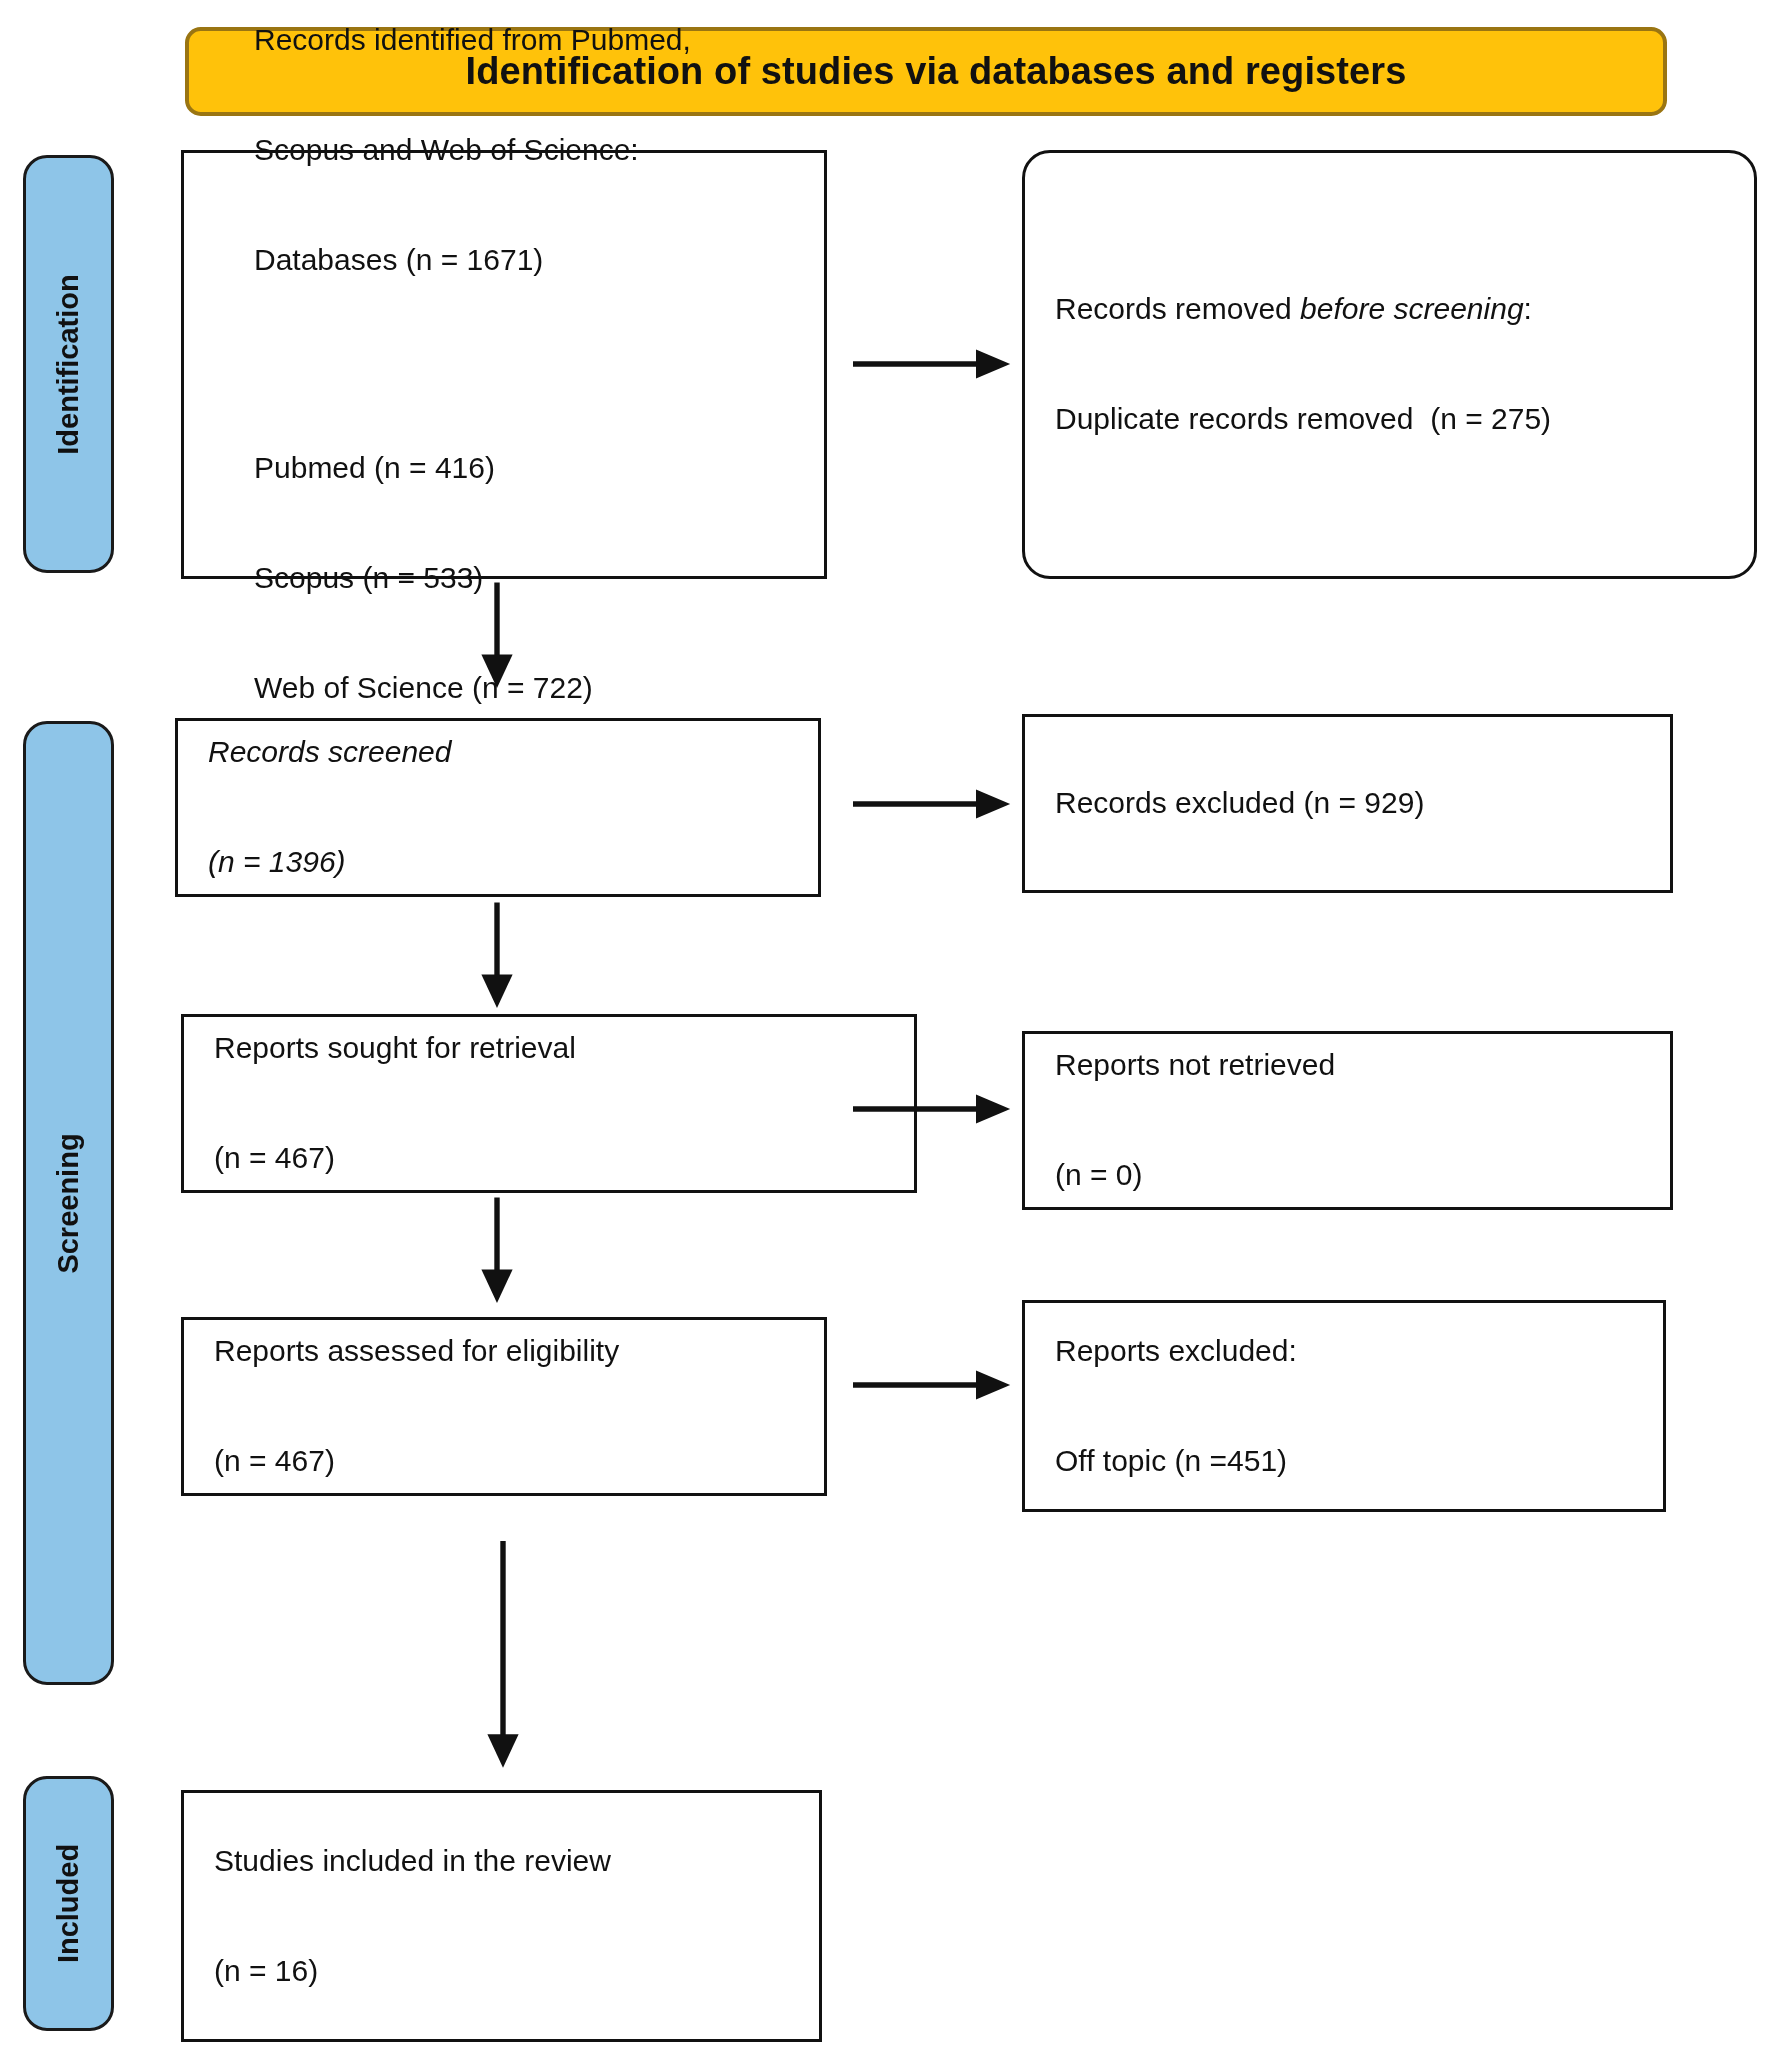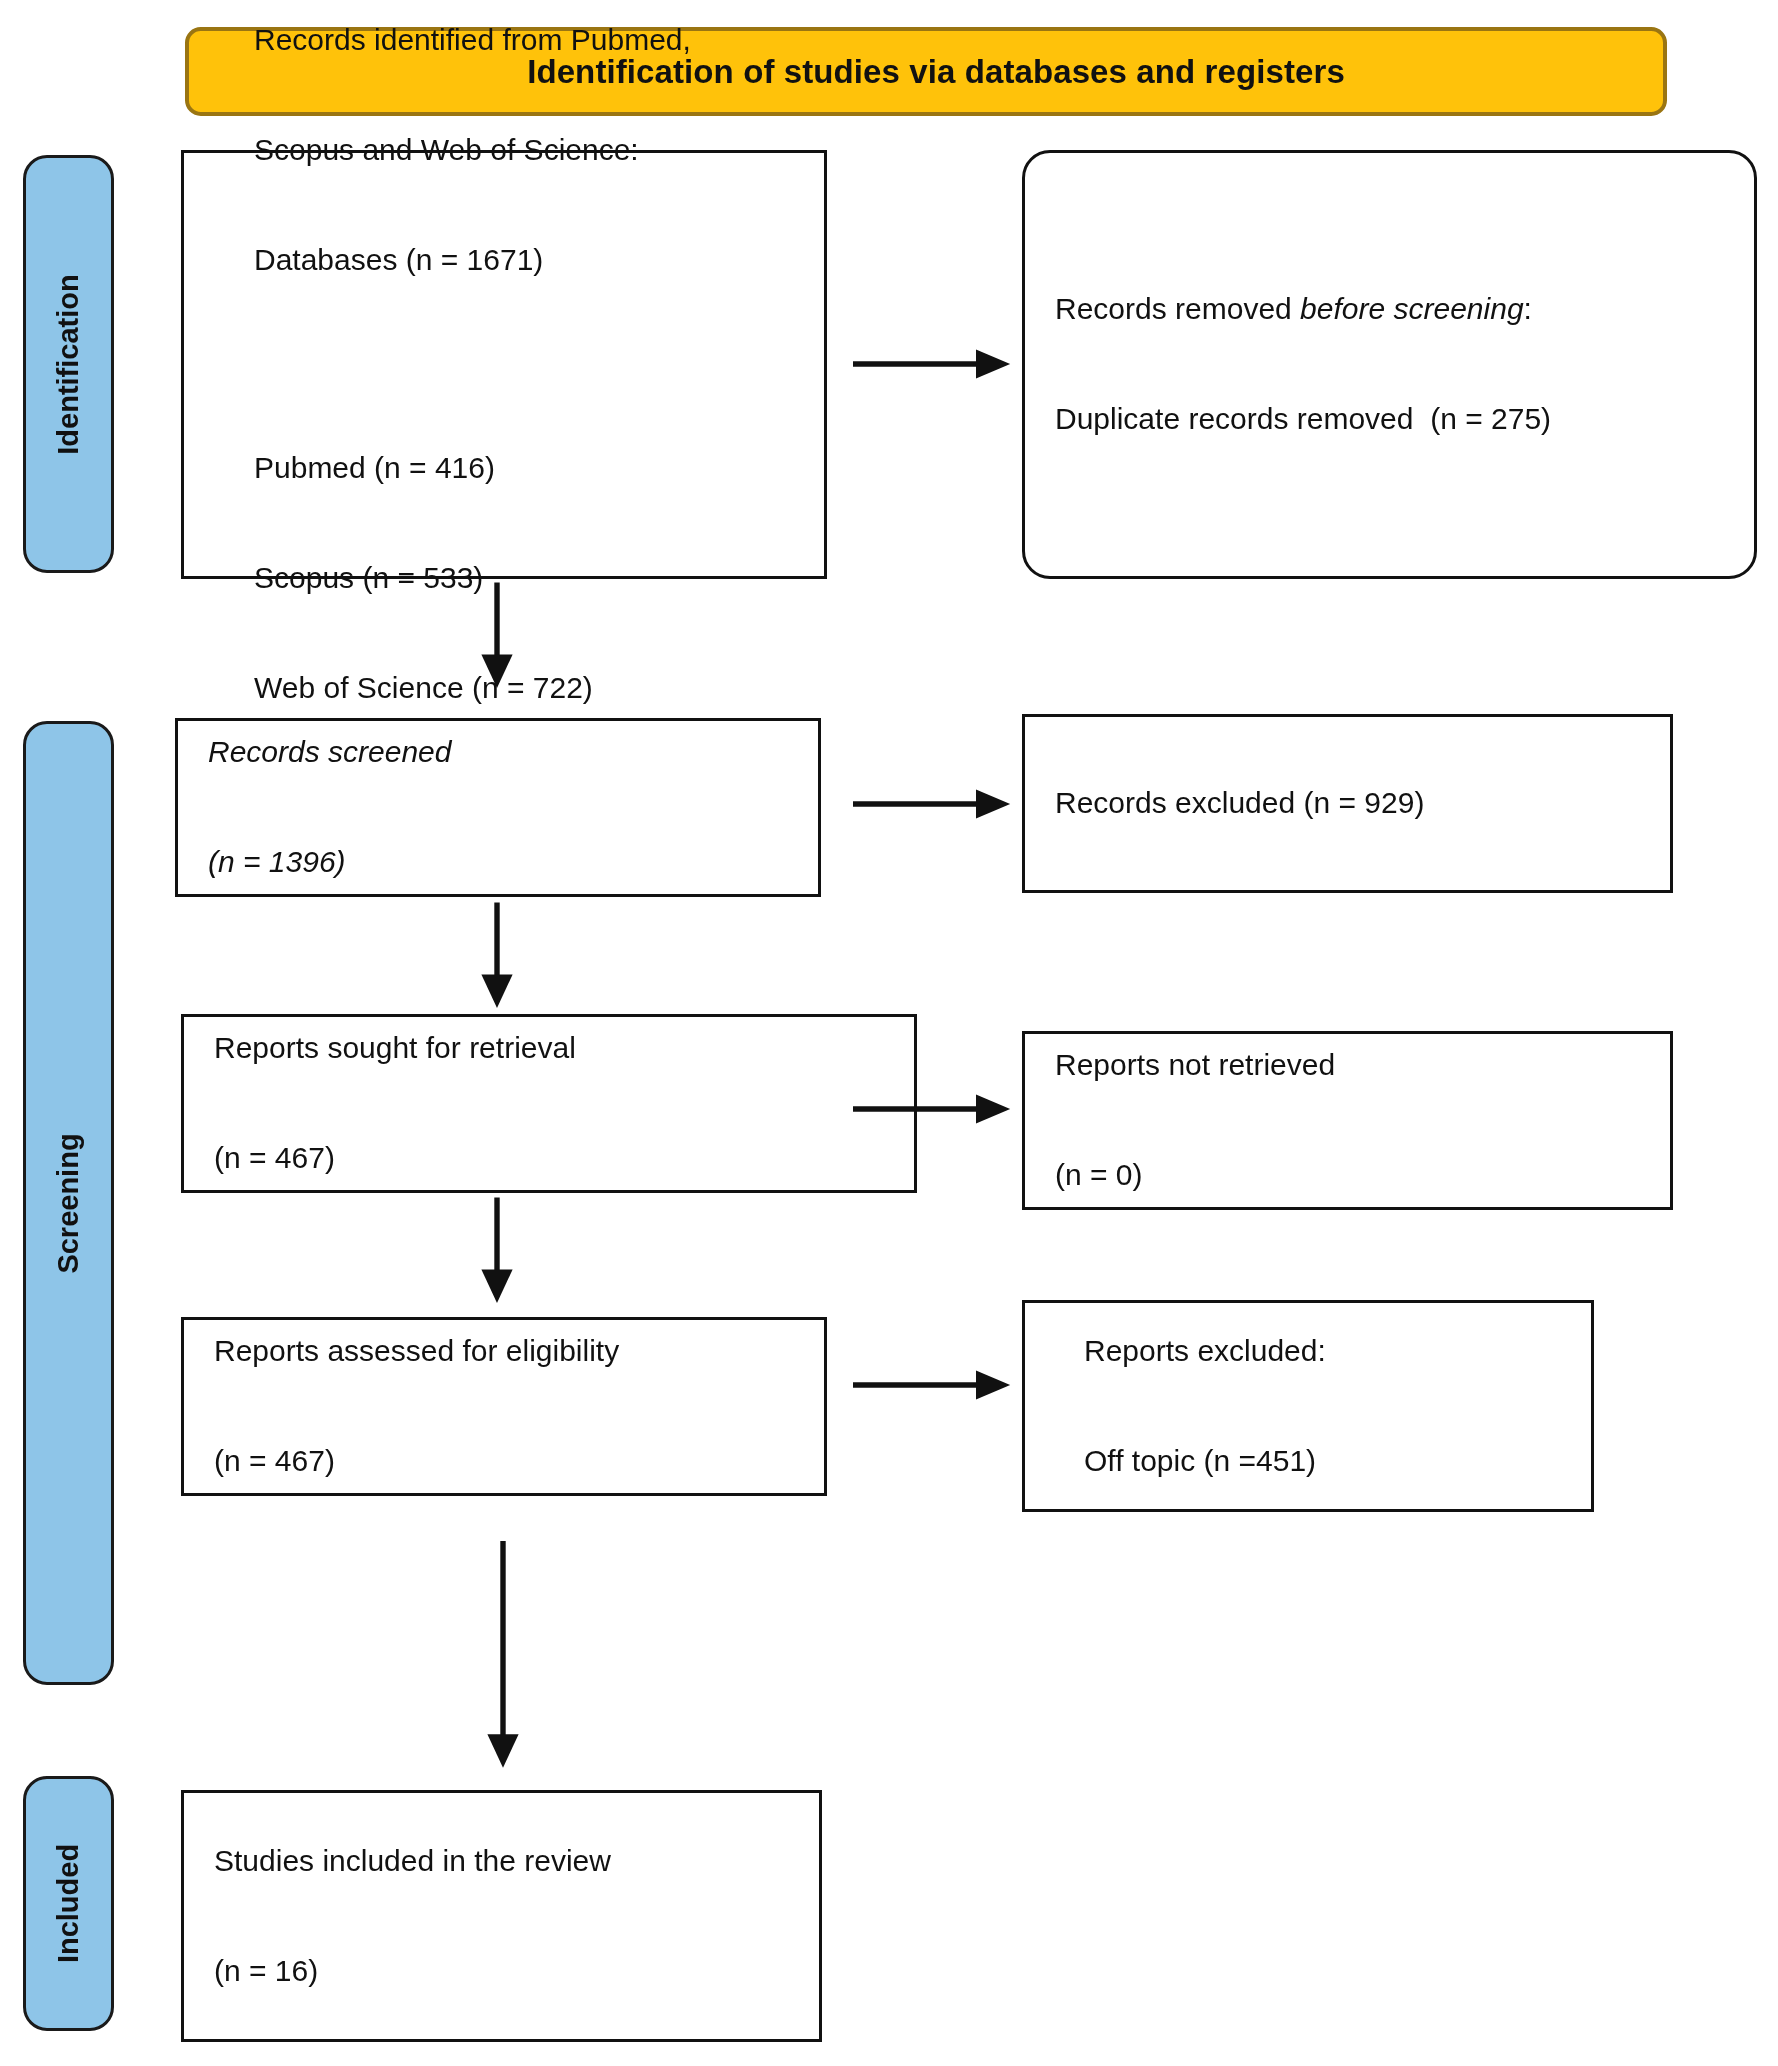--- a/index.html
+++ b/index.html
@@ -28,21 +28,21 @@
     height: 89px;
     background: #FFC20A;
     border: 4.2px solid #9a7512;
     border-radius: 15.8px;
     box-sizing: border-box;
     display: flex;
     align-items: center;
     justify-content: center;
   }
   .banner-text {
-    font-size: 33px;
+    font-size: 38px;
     font-weight: bold;
     color: #111111;
     letter-spacing: 0.1px;
     text-align: center;
     white-space: nowrap;
     margin-left: 20px;
   }
 
   
   .stage {
@@ -214,21 +214,21 @@
     </div>
   </div>
 
   <div class="conn" style="left:852px; top:1367px; width:164px; height:36px;">
     <svg width="164" height="36" viewBox="0 0 270 60">
       <line x1="0" y1="30" x2="215" y2="30" stroke="#111111" stroke-width="9"></line>
       <polygon points="205,6 262,30 205,54" fill="#111111"></polygon>
     </svg>
   </div>
 
-  <div class="box" style="left:1022px; top:1300px; width:572px; height:212px;padding-left:29px;">
+  <div class="box" style="left:1022px; top:1300px; width:644px; height:212px;">
     <div class="box-text">
       <div>Reports excluded:</div>
       <div>Off topic (n =451)</div>
     </div>
   </div>
 
   <div class="conn" style="left:485px; top:1540px; width:36px; height:230px;">
     <svg width="36" height="230" viewBox="0 0 60 380">
       <line x1="30" y1="0" x2="30" y2="330" stroke="#111111" stroke-width="9"></line>
       <polygon points="4,322 56,322 30,378" fill="#111111"></polygon>

